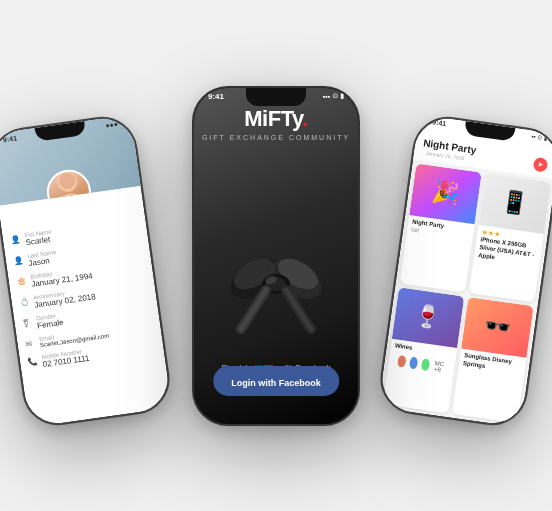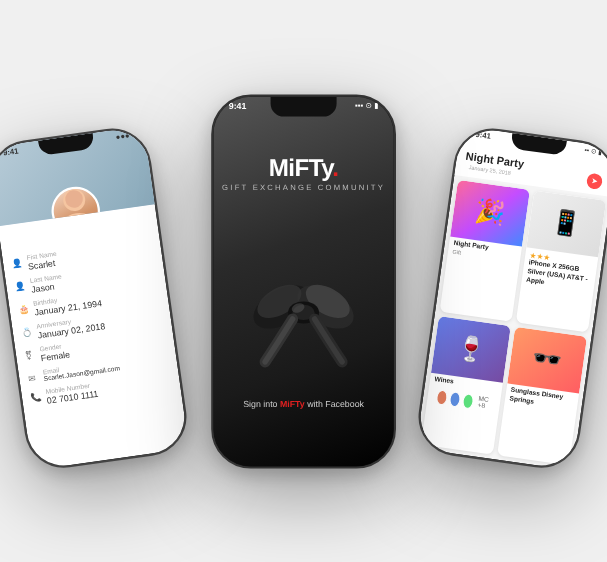--- a/index.html
+++ b/index.html
@@ -129,21 +129,21 @@
       height: 100px;
     }
 
     .bow-svg {
       width: 100%;
       height: 100%;
     }
 
     .center-content {
       position: absolute;
-      top: 54px;
+      top: 20px;
       left: 0;
       right: 0;
       display: flex;
       flex-direction: column;
       align-items: center;
     }
 
     .app-logo {
       font-size: 22px;
       font-weight: 900;
@@ -527,20 +527,23 @@
           <ellipse cx="55" cy="36" rx="6" ry="4" fill="#555" opacity="0.5" transform="rotate(-20 55 36)"></ellipse>
         </svg>
       </div>
 
       <div class="signin-text">
         <span>Sign into</span>
         <span class="brand">MiFTy</span>
         <span>with  Facebook</span>
       </div>
 
+      <div class="fb-button">
+        <span class="fb-button-text">Login with Facebook</span>
+      </div>
     </div>
   </div>
 
   <div class="phone phone-right phone-shadow">
     <div class="notch notch-sm"></div>
     <div class="screen">
       <div class="status-bar" style="top:2px;">
         <span class="status-time" style="font-size:7px;color:#333;">9:41</span>
         <div class="status-icons">
           <span style="font-size:6px;color:#333;">▪▪ ⊙ ▮</span>

